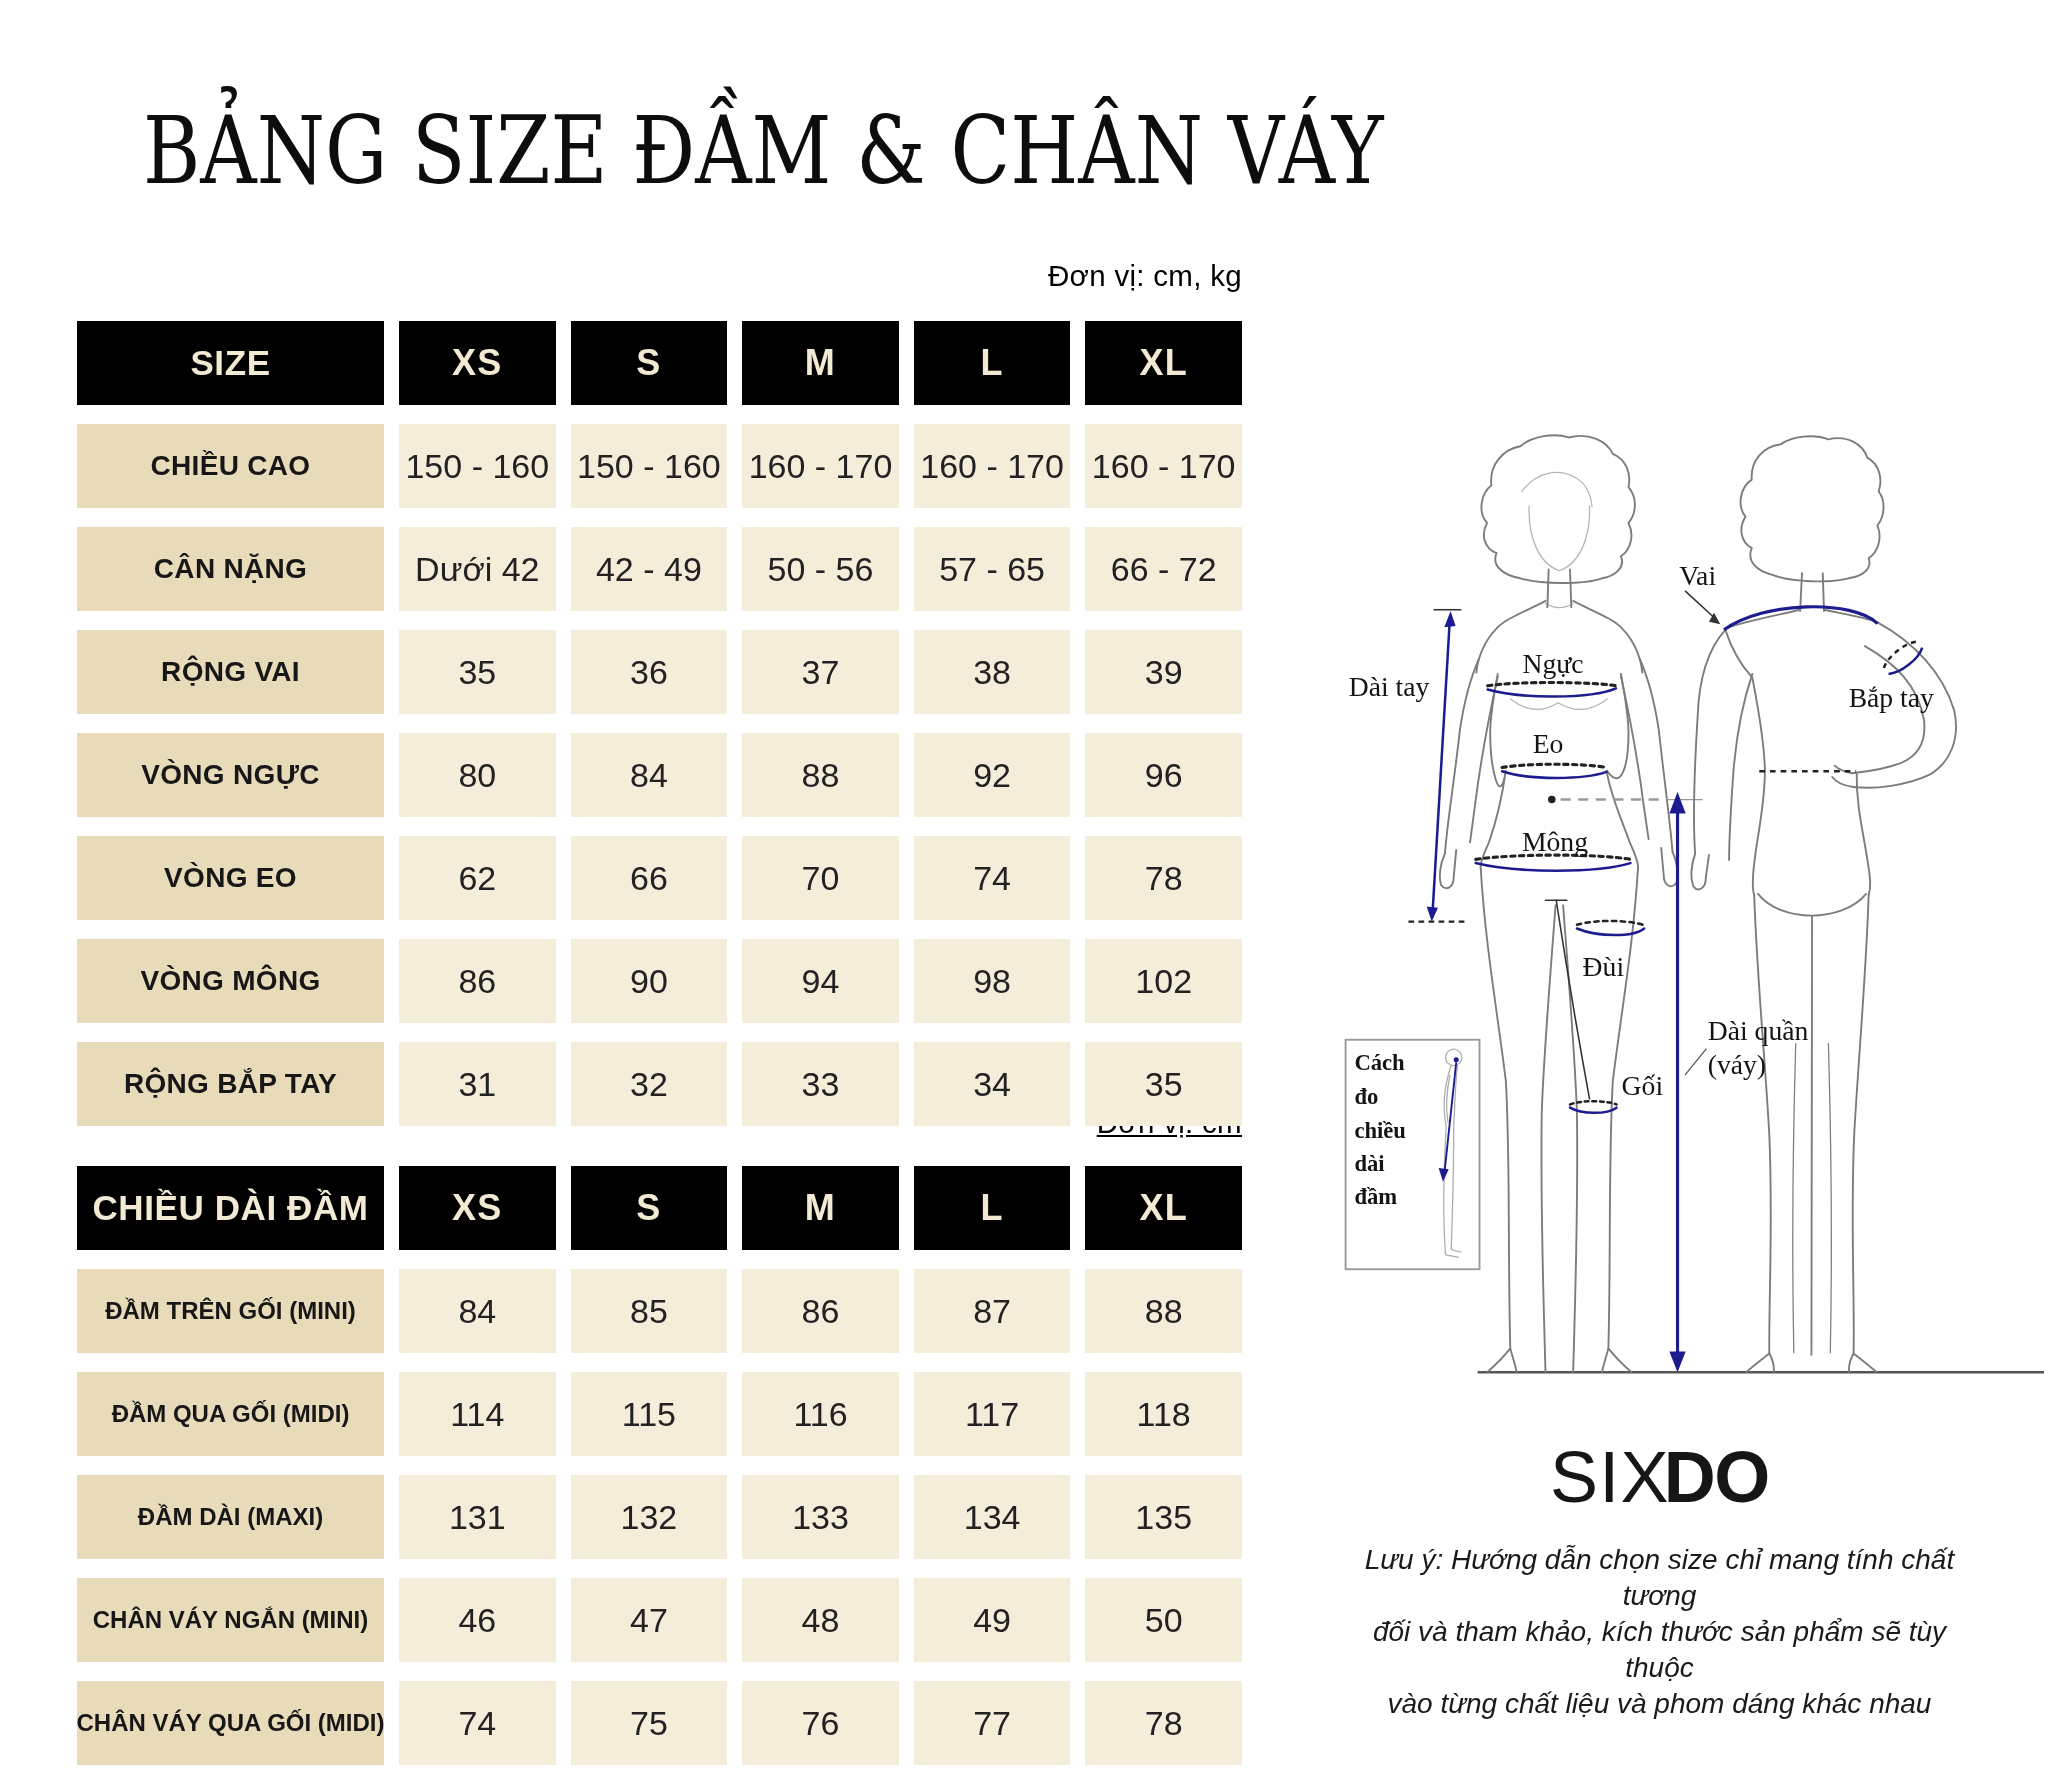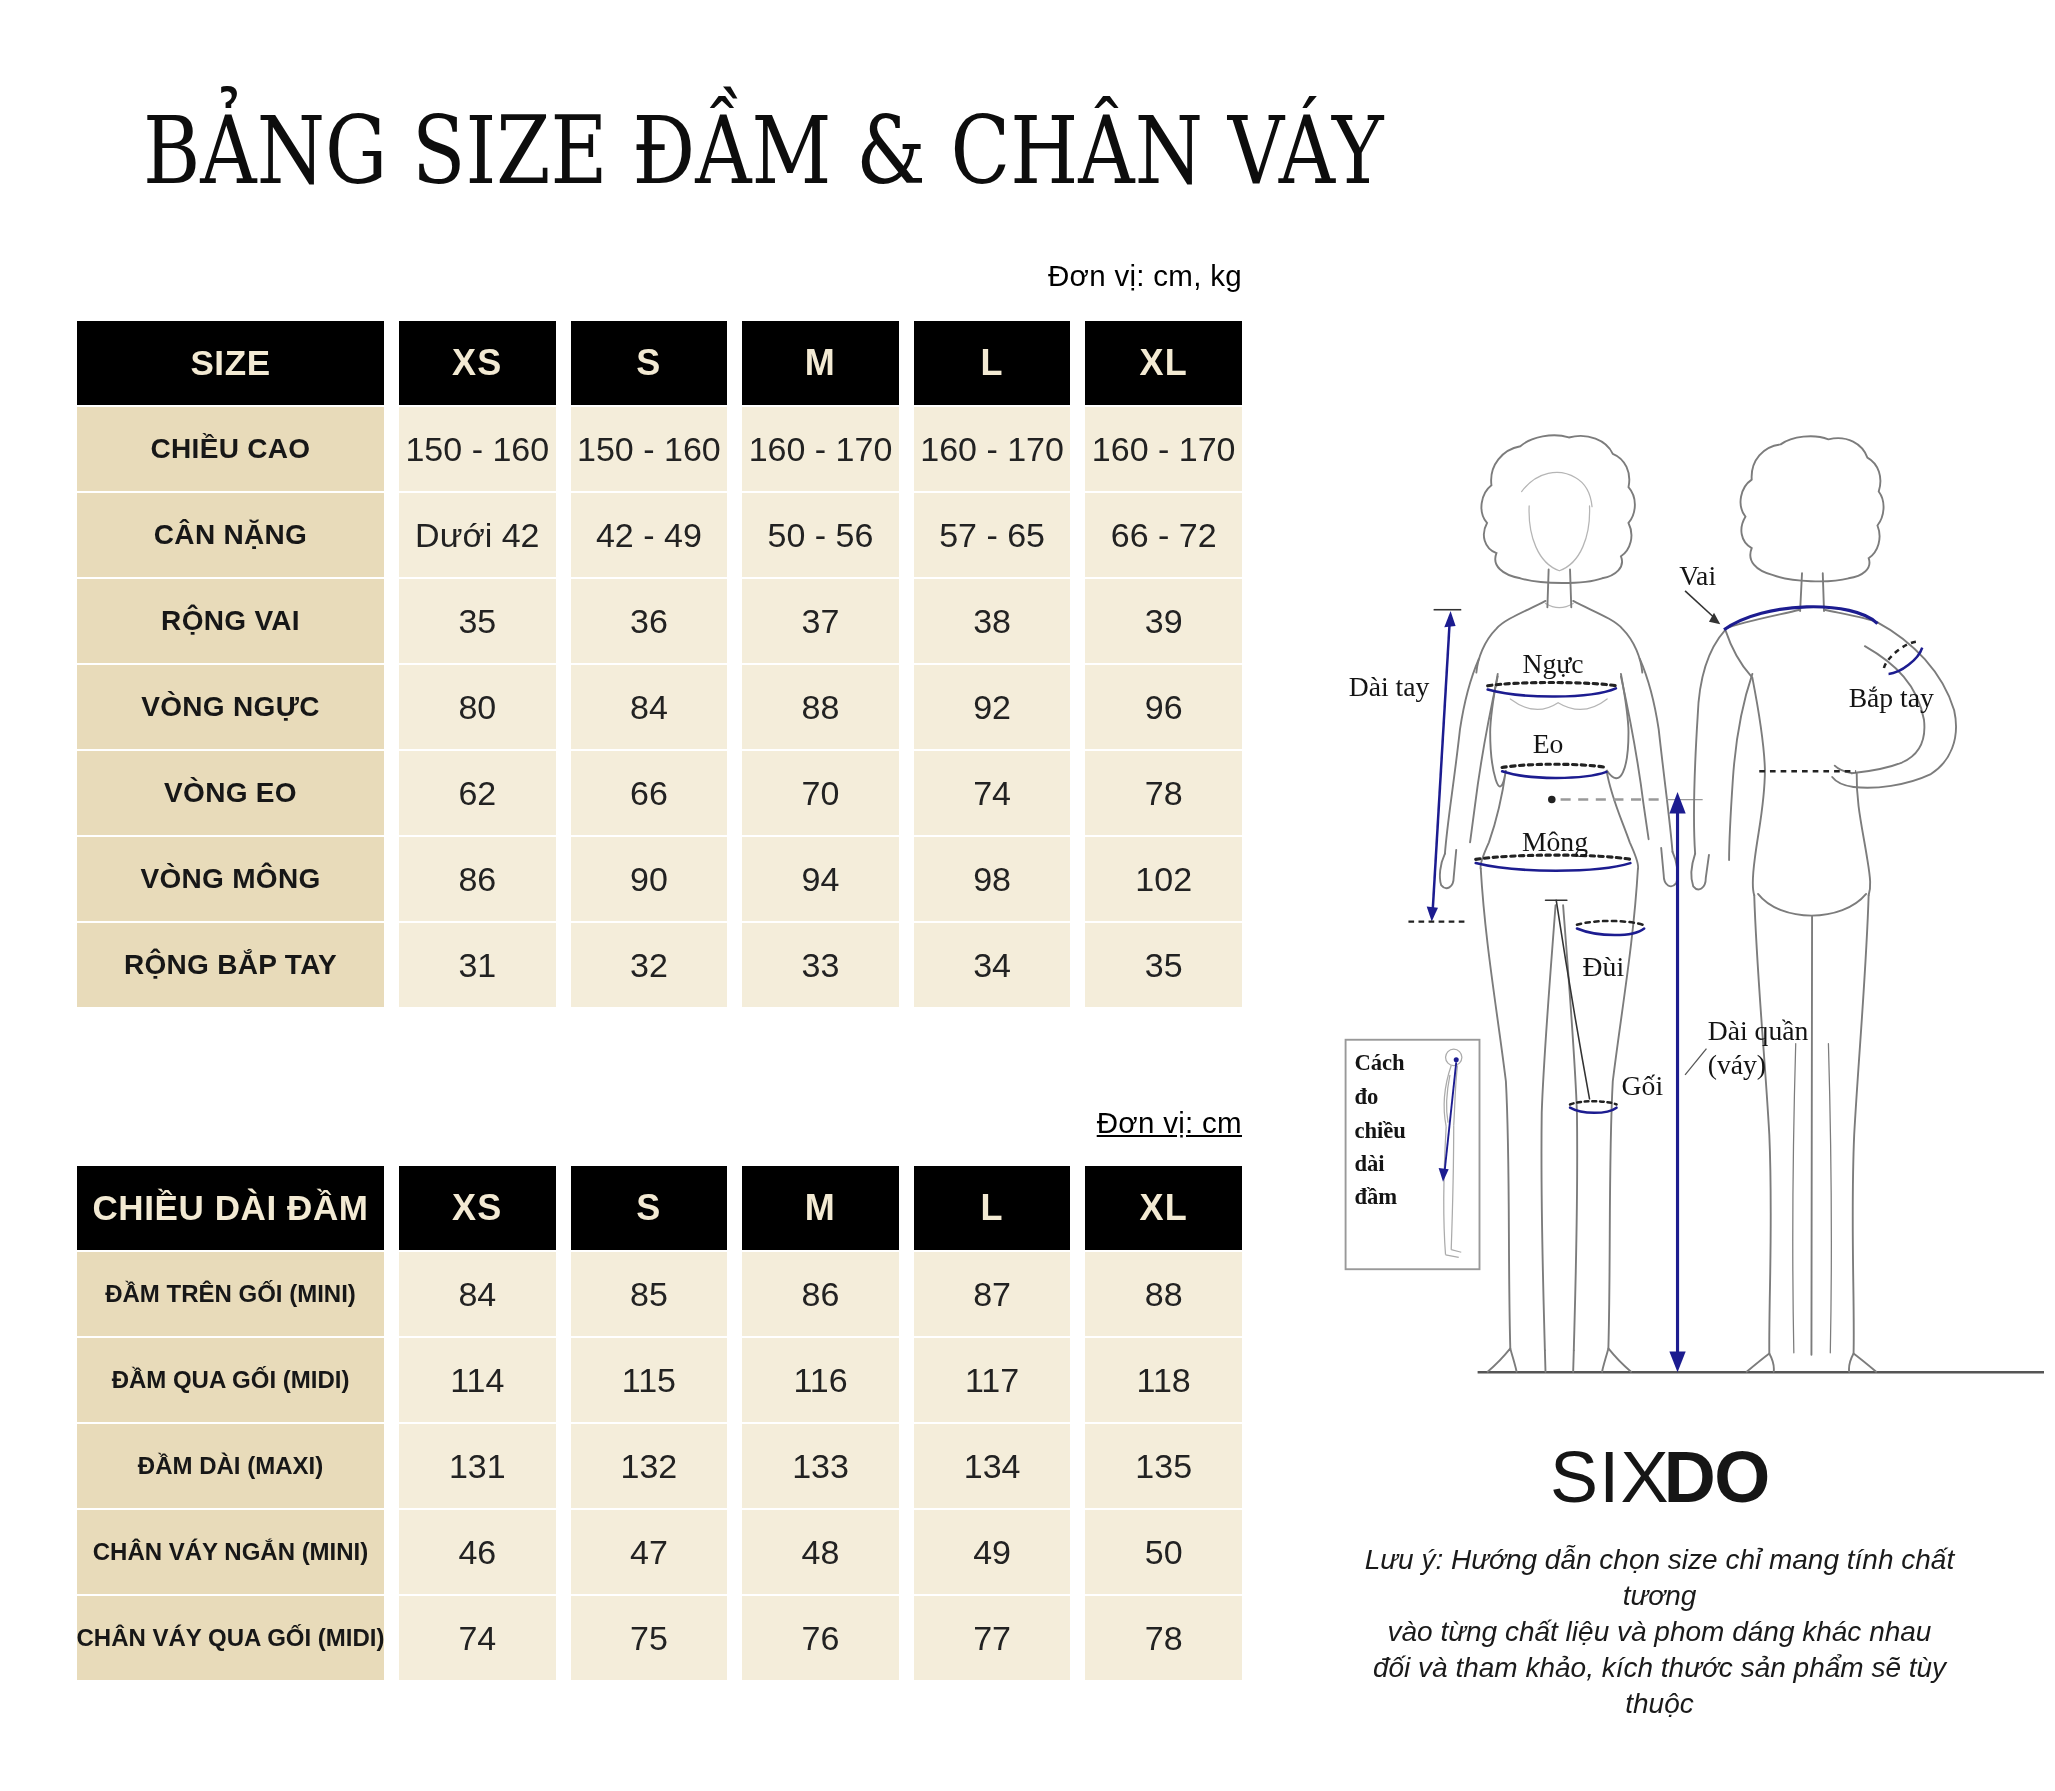--- a/index.html
+++ b/index.html
@@ -22,21 +22,21 @@
     transform:scaleX(0.83);transform-origin:left top;white-space:nowrap;font-weight:500;
   }
   .unit-note{
     position:absolute;width:509px;text-align:right;font-size:29.5px;color:#000000;letter-spacing:0.3px;
   }
   .unit-1{left:733px;top:259px;}
   .unit-2{left:733px;top:1106px;text-decoration:underline;}
   .size-grid{
     position:absolute;left:77px;width:1165px;display:grid;
     grid-template-columns:307px repeat(5,1fr);
-    gap:2px 15px;grid-auto-rows:84px;
+    gap:19px 15px;grid-auto-rows:84px;
   }
   #table1{top:321px;}
   #table2{top:1166px;}
   .cell{display:flex;align-items:center;justify-content:center;white-space:nowrap;}
   .head{background:var(--header-bg);color:var(--header-text);font-weight:600;font-size:36px;letter-spacing:1.3px;}
   .head-main{font-size:35px;letter-spacing:0.6px;}
   .rowlabel{background:var(--label-bg);font-weight:700;font-size:28px;letter-spacing:0.3px;color:#171717;}
   #table2 .rowlabel{font-size:24px;letter-spacing:0px;}
   .val{background:var(--cell-bg);font-size:34px;color:#222;}
   .diagram{position:absolute;left:1289px;top:377px;width:767px;height:1069px;}
@@ -297,18 +297,18 @@
     <text class="dlabel" x="666" y="1054">Dài quần</text>
     <text class="dlabel" x="666" y="1108">(váy)</text>
   </svg>
 
   <div class="brand-logo">
     <span class="thin">SIX</span><span class="bold">DO</span>
   </div>
 
   <div class="note">
     <div>Lưu ý: Hướng dẫn chọn size chỉ mang tính chất tương</div>
+    <div>đối và tham khảo, kích thước sản phẩm sẽ tùy thuộc</div>
     <div>vào từng chất liệu và phom dáng khác nhau</div>
-    <div>đối và tham khảo, kích thước sản phẩm sẽ tùy thuộc</div>
   </div>
 
 </div>
 
 
 </body></html>

